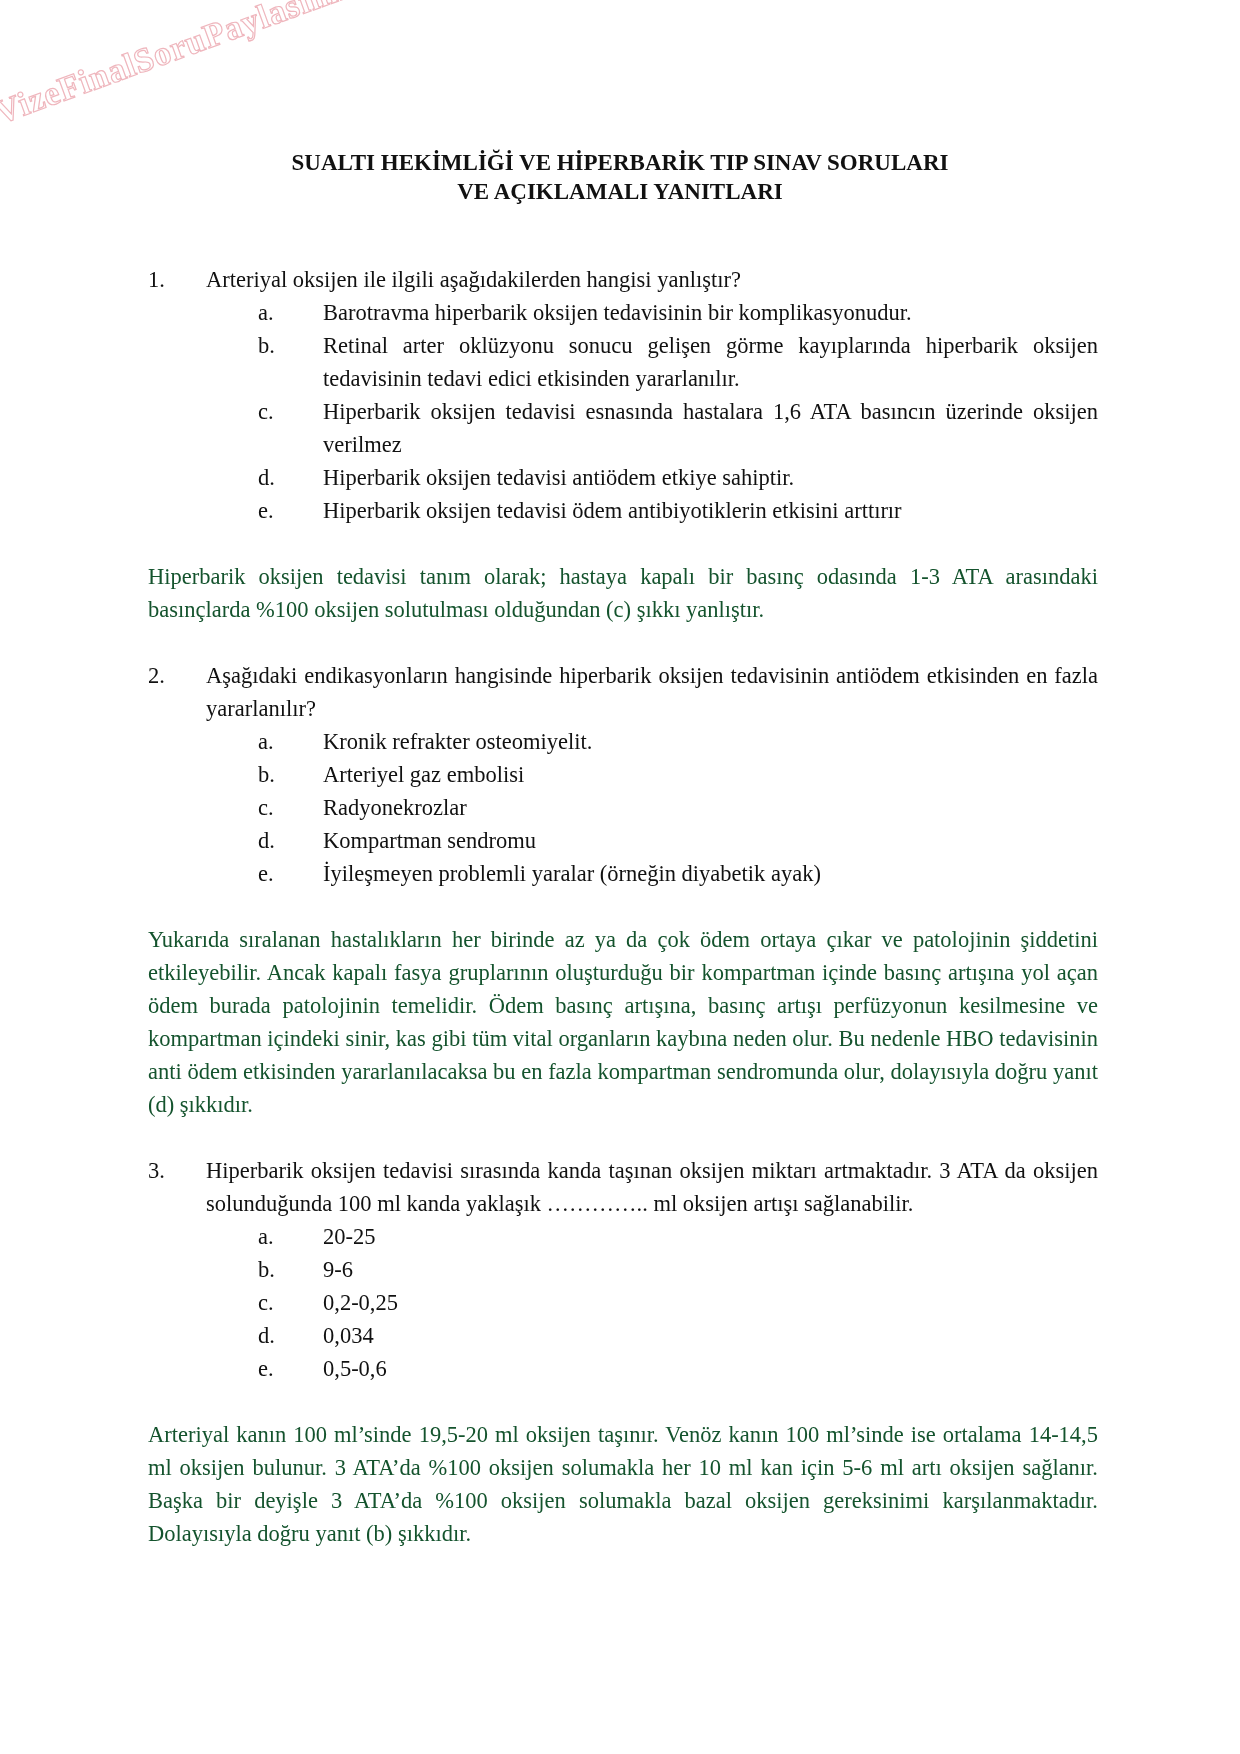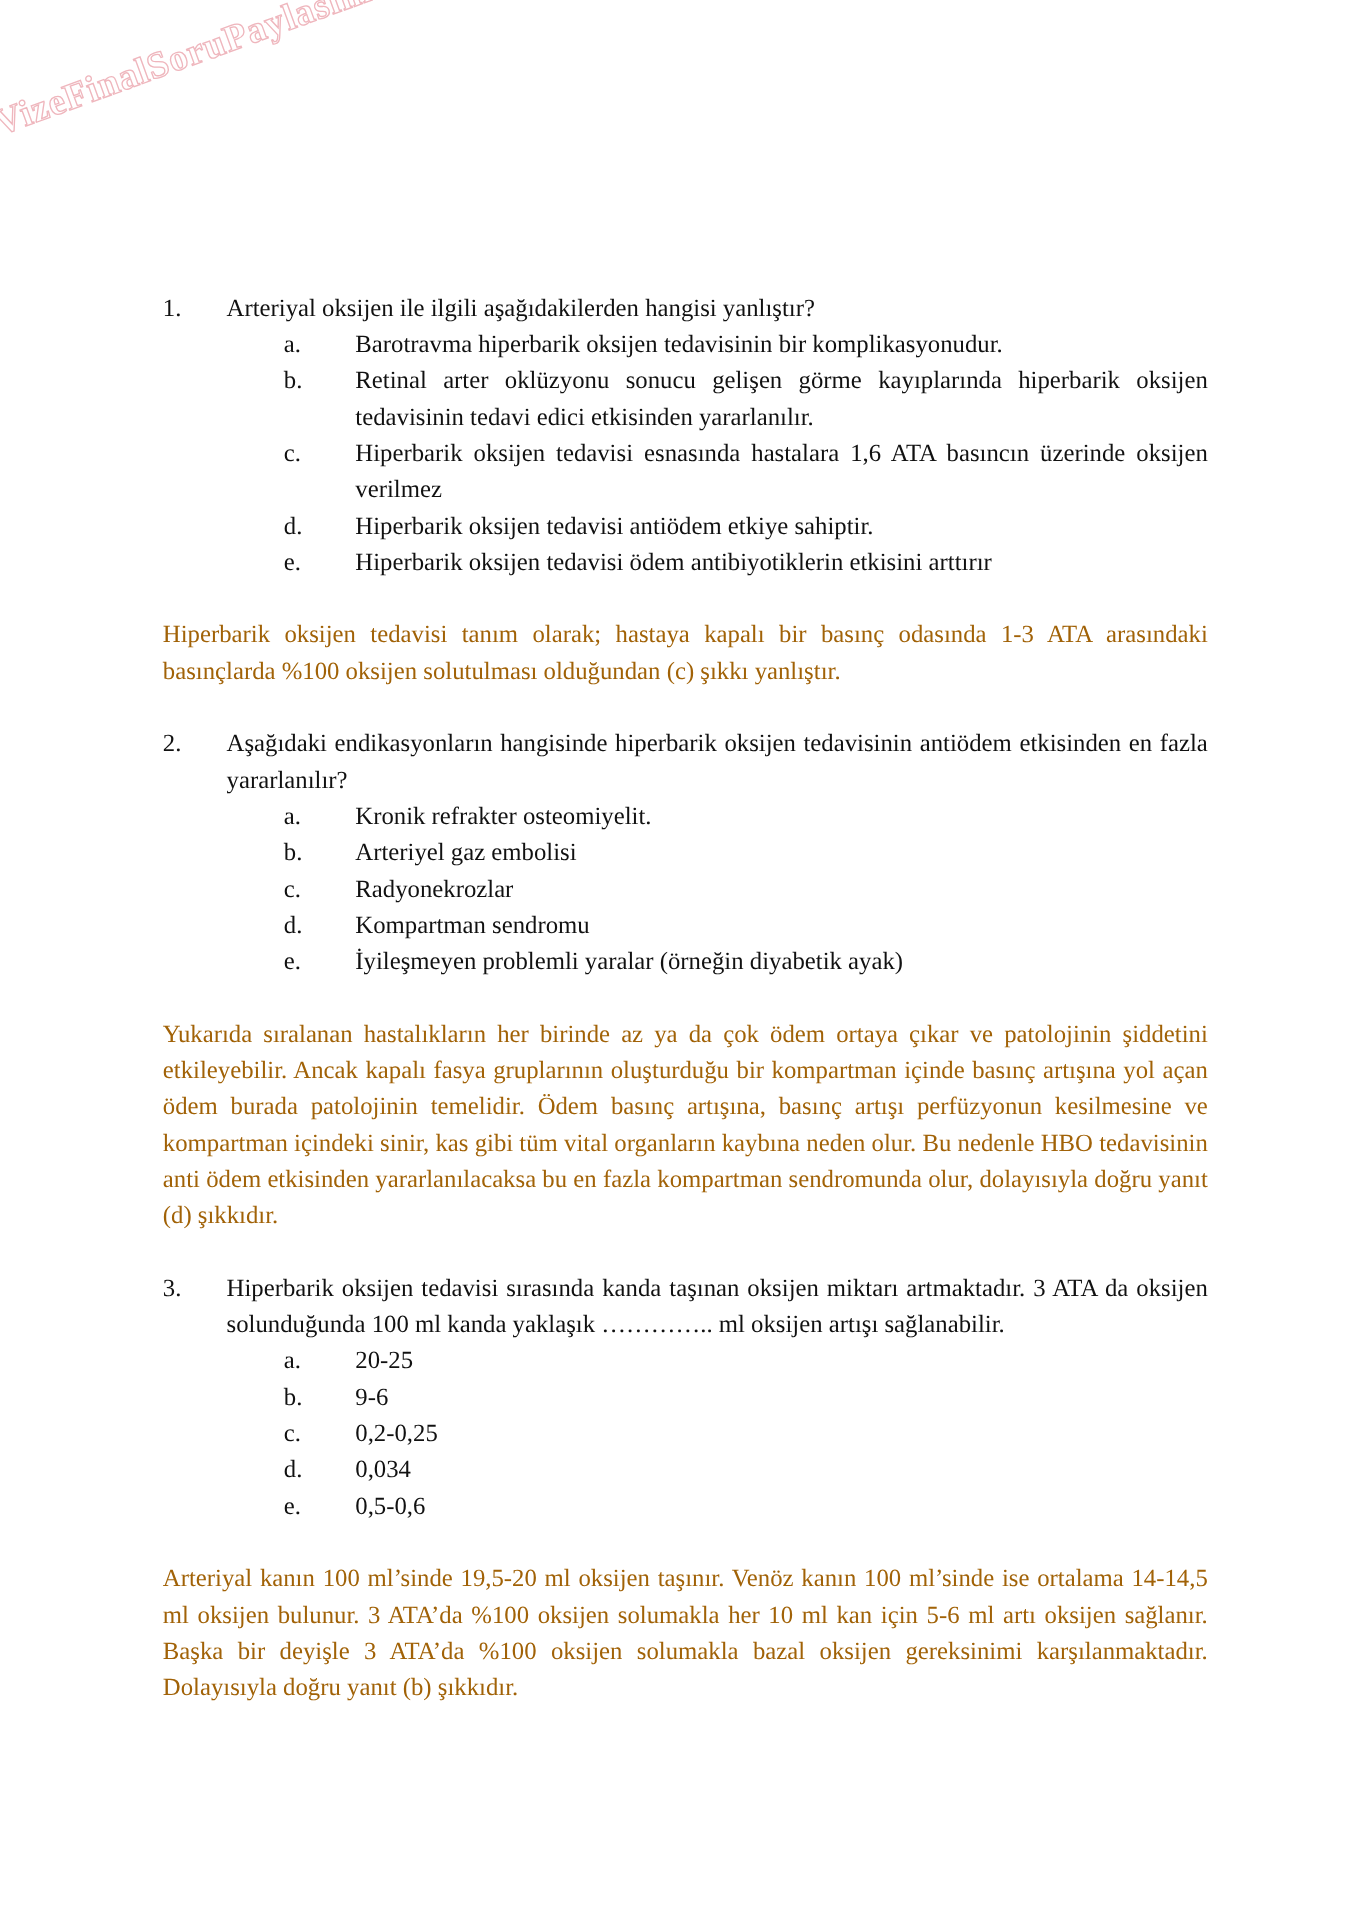--- a/index.html
+++ b/index.html
@@ -24,30 +24,32 @@
     }
     .content { position: absolute; left: 148px; width: 950px; top: 263px; font-size: 22.5px; line-height: 33px; }
     .q { display: flex; }
     .q-num { width: 58px; flex: none; }
     .q-text { flex: 1; text-align: justify; }
     .q-text b { font-weight: normal; }
     .opts { margin-left: 110px; }
     .opt { display: flex; }
     .opt-letter { width: 40px; flex: none; text-align: left; }
     .opt-text { flex: 1; text-align: justify; margin-left: 25px; }
-    .answer { color: #a16207; text-align: justify; }
+    .answer { color: #14532d; text-align: justify; }
     .gap-q { height: 33px; }
     .gap-a { height: 33px; }
   </style>
 </head>
 <body>
 
 <div class="watermark">VizeFinalSoruPaylasimi.com</div>
 
 <div class="title">
+  <div>SUALTI HEKİMLİĞİ VE HİPERBARİK TIP SINAV SORULARI</div>
+  <div>VE AÇIKLAMALI YANITLARI</div>
 </div>
 
 <div class="content">
 
   <div class="q">
     <div class="q-num">1.</div>
     <div class="q-text"><span>Arteriyal oksijen ile ilgili aşağıdakilerden hangisi </span><b>yanlıştır</b><span>?</span></div>
   </div>
   <div class="opts">
     <div class="opt">

